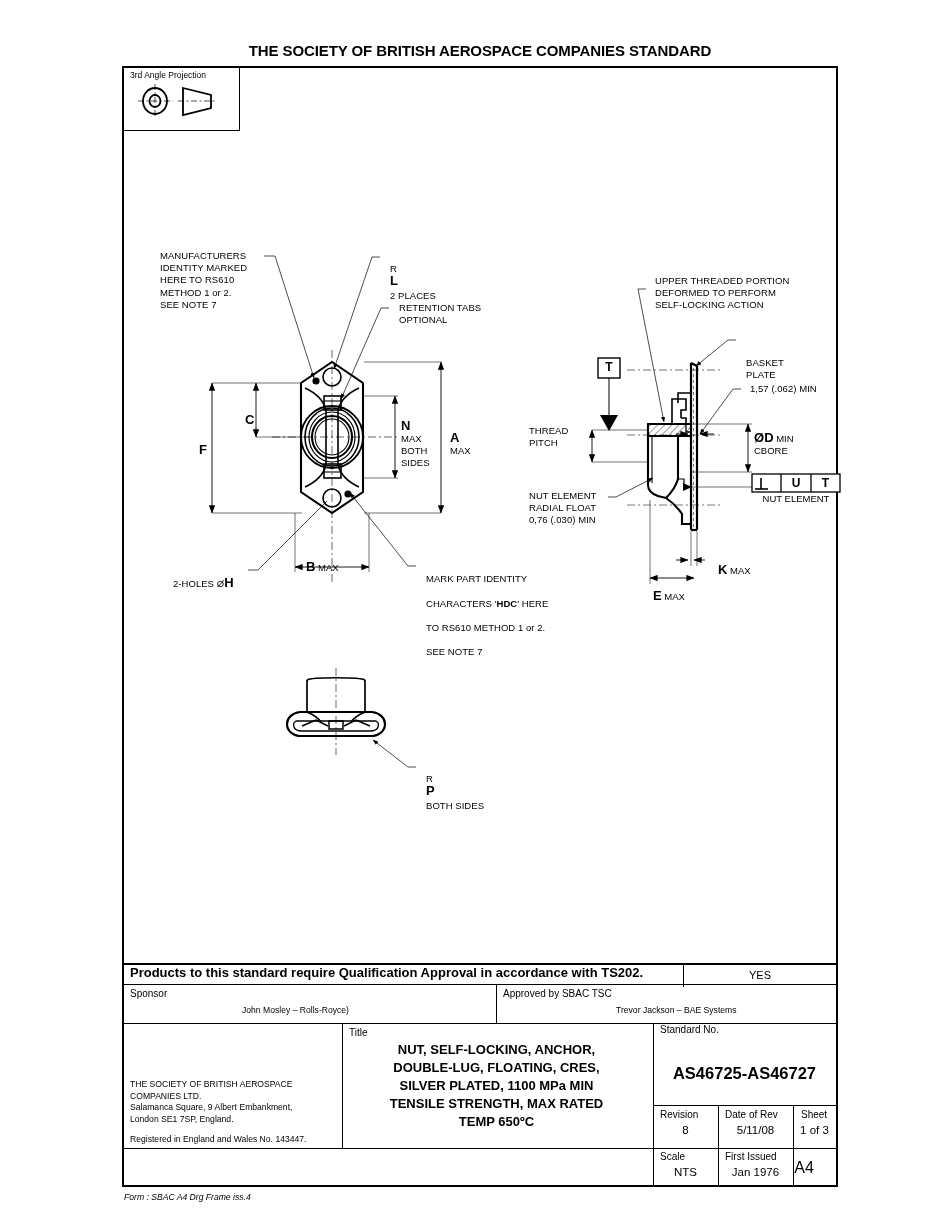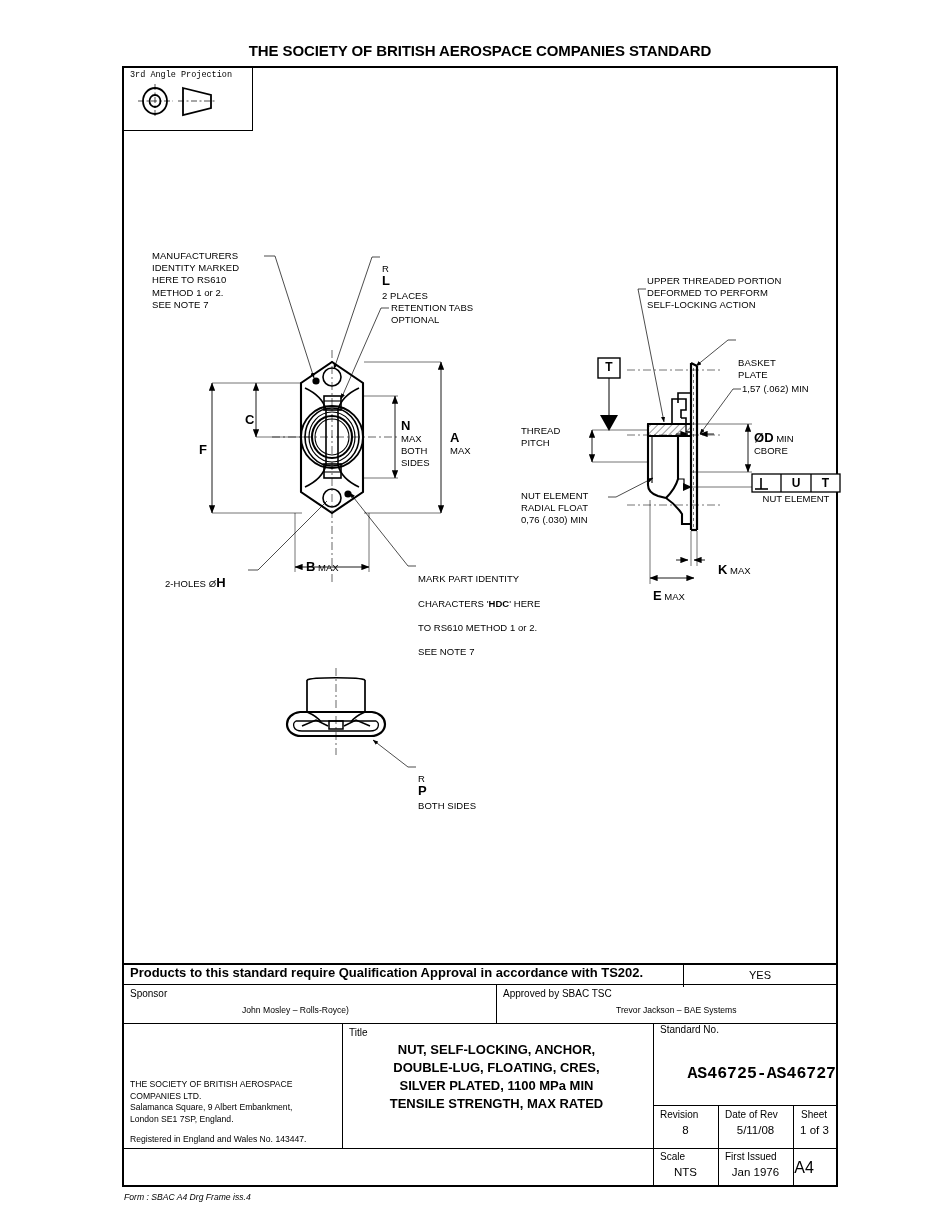--- a/index.html
+++ b/index.html
@@ -36,45 +36,45 @@
     position: absolute;
     left: 122px; top: 66px;
     width: 716px; height: 1121px;
     border: 2px solid #000;
     box-sizing: border-box;
   }
   
   .proj-box {
     position: absolute;
     left: 124px; top: 68px;
-    width: 129px; height: 63px;
+    width: 116px; height: 63px;
     border-right: 1.5px solid #000;
     border-bottom: 1.5px solid #000;
     box-sizing: border-box;
     background: #fff;
-    font-family: Liberation Mono, monospace;
   }
   .proj-label {
     position: absolute;
     left: 6px; top: 2px;
     font-size: 8.5px;
   }
   
   #draw {
     position: absolute;
     left: 0; top: 0;
     width: 950px; height: 1230px;
     pointer-events: none;
   }
   .ann {
     position: absolute;
     font-size: 9.5px;
     line-height: 12.2px;
     white-space: pre-line;
     letter-spacing: 0.05px;
+    margin-left: 8px;
   }
   .dim {
     position: absolute;
     font-size: 9.5px;
     line-height: 12px;
     white-space: pre-line;
   }
   .dim b, .ann b { font-size: 12.5px; font-weight: bold; }
   .big {
     font-size: 13px;
@@ -131,22 +131,21 @@
   .hline { position: absolute; height: 1.2px; background: #000; }
   .title-big {
     font-size: 13px;
     font-weight: bold;
     line-height: 18px;
     text-align: center;
   }
   .std-no {
     font-size: 16.5px;
     font-weight: bold;
-    text-align: right;
-    font-family: Liberation Mono, monospace;
+    text-align: center;
   }
   .cell-lbl { font-size: 10px; }
   .cell-val { font-size: 11.5px; text-align: center; }
   .foot-row {
     position: absolute;
     left: 124px; top: 1149px;
     width: 712px; height: 36px;
     box-sizing: border-box;
   }
   .foot-text { font-size: 8.8px; line-height: 15px; }
@@ -489,20 +488,21 @@
       <div>London SE1 7SP, England.</div>
       <div style="margin-top:9px;">Registered in England and Wales No. 143447.</div>
     </div>
 
     <div style="position:absolute; left:225px; top:3px;" class="lbl-sm">Title</div>
     <div style="position:absolute; left:220px; top:17px; width:305px;" class="title-big">
       <div>NUT, SELF-LOCKING, ANCHOR,</div>
       <div>DOUBLE-LUG, FLOATING, CRES,</div>
       <div>SILVER PLATED, 1100 MPa MIN</div>
       <div>TENSILE STRENGTH, MAX RATED</div>
+      <div>TEMP 650ºC</div>
     </div>
 
     <div style="position:absolute; left:536px; top:0;" class="lbl-sm">Standard No.</div>
     <div style="position:absolute; left:529px; top:40px; width:183px;" class="std-no">AS46725-AS46727</div>
 
     <div style="position:absolute; left:536px; top:85px;" class="cell-lbl">Revision</div>
     <div style="position:absolute; left:529px; top:100px; width:65px;" class="cell-val">8</div>
 
     <div style="position:absolute; left:601px; top:85px;" class="cell-lbl">Date of Rev</div>
     <div style="position:absolute; left:594px; top:100px; width:75px;" class="cell-val">5/11/08</div>

